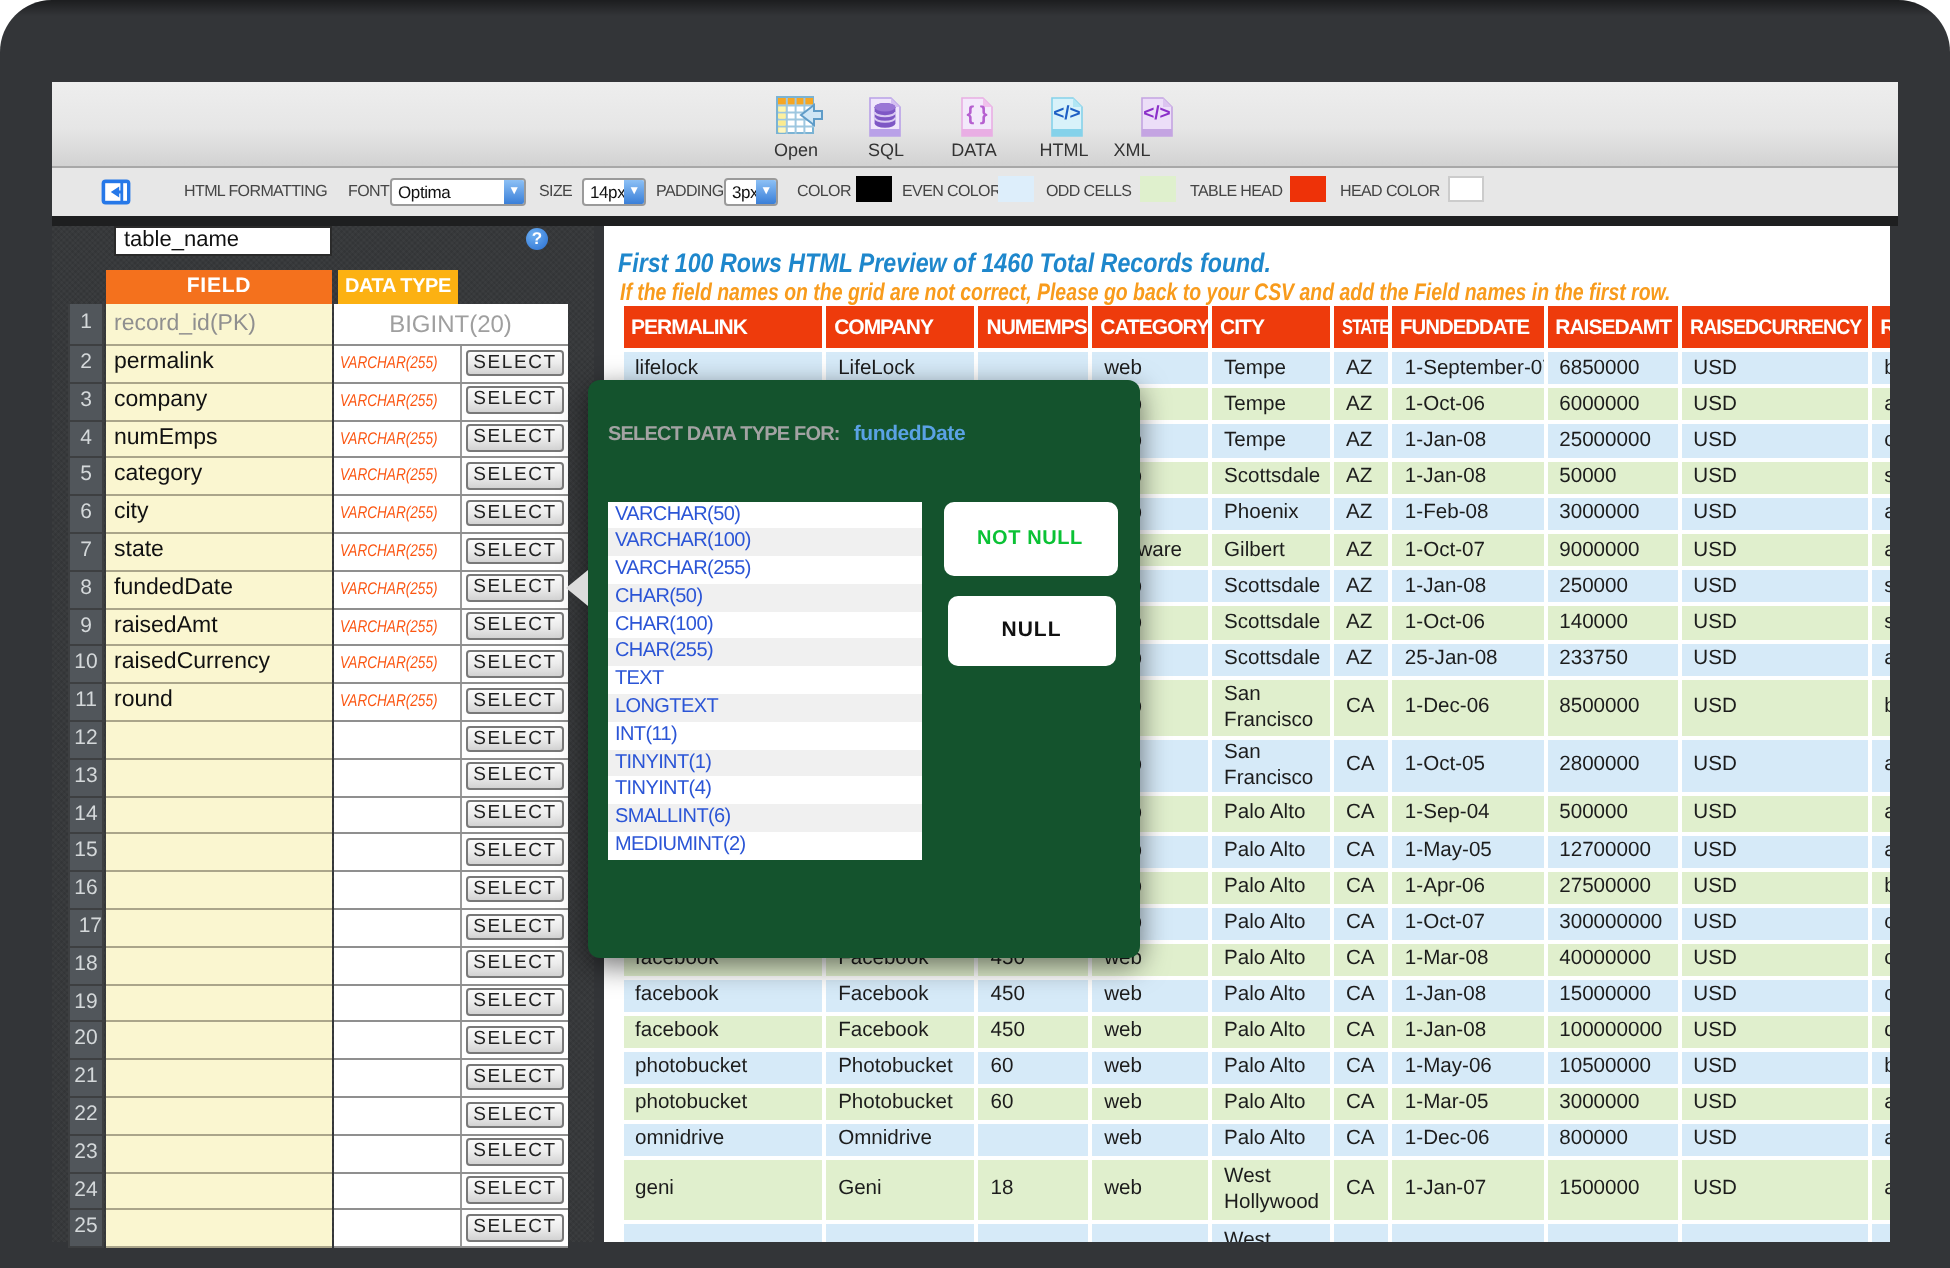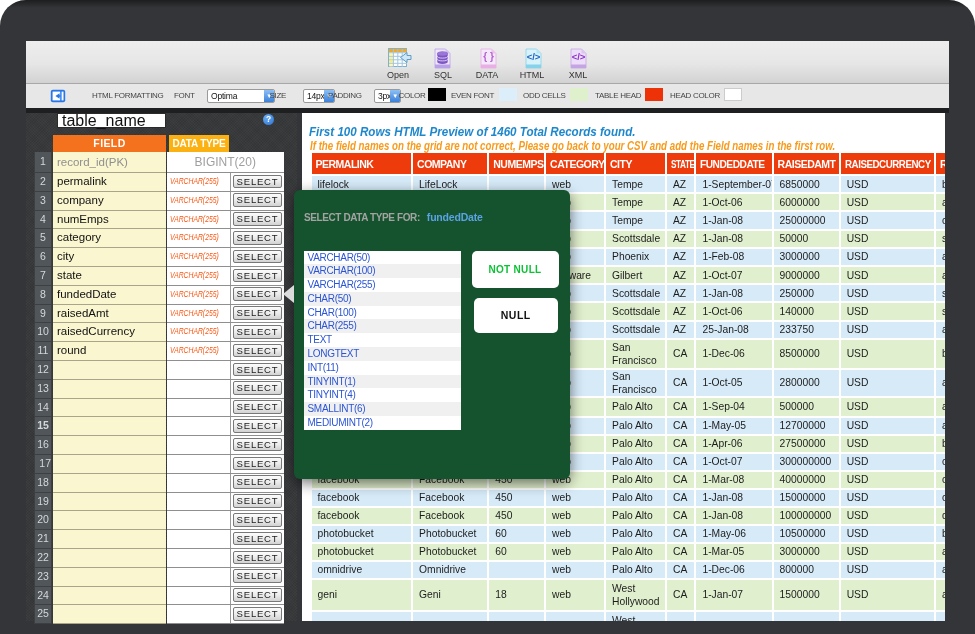--- a/index.html
+++ b/index.html
@@ -4,41 +4,41 @@
 * { margin:0; padding:0; box-sizing:border-box; }
 body { width:975px; height:634px; background:#fff; font-family:"Liberation Sans", sans-serif; position:relative; overflow:hidden; }
 #frame { position:absolute; left:0; top:0; width:975px; height:634px; background:#333538; border-radius:26px 26px 0 0; overflow:hidden; }
 #frame:before { content:""; position:absolute; left:0; top:0; right:0; height:8px; background:linear-gradient(180deg, rgba(0,0,0,.45), rgba(0,0,0,0)); border-radius:26px 26px 0 0; z-index:50;}
 .tex { background-image: repeating-linear-gradient(45deg, rgba(255,255,255,.02) 0 1px, rgba(0,0,0,0) 1px 2px), repeating-linear-gradient(-45deg, rgba(0,0,0,.07) 0 1px, rgba(0,0,0,0) 1px 2px); }
 #tb1 { position:absolute; left:26px; top:41px; width:923px; height:43px; background:linear-gradient(180deg,#eeeeee 0%,#e6e6e6 55%,#d2d2d2 100%); border-bottom:1px solid #a8a8a8; }
 #tb2 { position:absolute; left:26px; top:84px; width:923px; height:24px; background:#e7e7e7; }
 #band { position:absolute; left:26px; top:108px; width:923px; height:5px; background:#1e1f20; }
 .iconlab { position:absolute; top:70px; font-size:9px; color:#333; text-align:center; width:44px; }
 .t2lab { position:absolute; top:0; height:24px; line-height:24px; font-size:8px; color:#454545; letter-spacing:-.3px; white-space:nowrap; }
-.dd { position:absolute; top:5px; height:14px; background:#fff; border:1px solid #9a9a9a; border-radius:2px; font-size:8.5px; letter-spacing:-.2px; color:#111; line-height:12px; padding-left:3px;margin-left:12px; }
+.dd { position:absolute; top:5px; height:14px; background:#fff; border:1px solid #9a9a9a; border-radius:2px; font-size:8.5px; letter-spacing:-.2px; color:#111; line-height:12px; padding-left:3px; }
 .dd .btn { position:absolute; right:0; top:0; bottom:0; width:10px; background:linear-gradient(180deg,#8cc0f5,#3a7fd8); border-radius:0 1px 1px 0; color:#fff; font-size:6px; text-align:center; line-height:12px; }
 .swatch { position:absolute; top:3.5px; width:18px; height:13.5px; }
 #white { position:absolute; left:301.5px; top:113px; width:643.5px; height:508px; background:#fff; overflow:hidden; }
 #h1 { position:absolute; left:7px; top:11px; font-size:13.5px; font-weight:bold; font-style:italic; color:#1e87cc; white-space:nowrap; transform:scaleX(.86); transform-origin:left; }
 #h2 { position:absolute; left:8px; top:26px; font-size:12px; font-weight:bold; font-style:italic; color:#f89b1c; white-space:nowrap; transform:scaleX(.81); transform-origin:left; }
 #dtable { position:absolute; left:10px; top:40px; border-collapse:separate; border-spacing:0; table-layout:fixed; width:710px; }
 #dtable td, #dtable th { border-right:2px solid #fff; border-bottom:2px solid #fff; overflow:hidden; white-space:nowrap; }
 #dtable th { overflow:visible; }
 #dtable th span { display:inline-block; transform-origin:left center; }
 #dtable tr.t30 td, #dtable tr.t28 td, #dtable tr.t32 td { white-space:normal; }
 #dtable th { background:#ee3b0c; color:#fff; font-size:10.5px; text-align:left; padding-left:4px; letter-spacing:-.5px; height:23px; }
 #dtable td { font-size:10.3px; color:#1c1c1c; padding-left:6px; vertical-align:middle; line-height:13px; }
 tr.sr td { height:18.2px; }
 tr.mr td { height:18px; }
 tr.t30 td { height:30px; } tr.t28 td { height:28px; } tr.t20 td { height:20px; } tr.t32 td { height:32px; }
 tr.ev td { background:#d6eaf8; }
 tr.od td { background:#e0efcd; }
 
 .lp { position:absolute; }
-#tname { left:57px; top:113px; width:109px; height:15px; background:#fff; border:1px solid #2a2a2a; font-size:16px; color:#111; line-height:13px; padding-left:4px; }
+#tname { left:57px; top:113px; width:109px; height:15px; background:#fff; border:1px solid #2a2a2a; font-size:11px; color:#111; line-height:13px; padding-left:4px; }
 #qm { left:263px; top:114px; width:11px; height:11px; border-radius:50%; background:radial-gradient(circle at 35% 30%, #6db0f2, #2a6fd2); color:#fff; font-size:8.5px; font-weight:bold; text-align:center; line-height:11px; }
 #fieldhdr { left:53px; top:135px; width:113px; height:17px; background:#f4711d; color:#fff; font-weight:bold; font-size:10.5px; text-align:center; line-height:17px; letter-spacing:.4px; }
 #dthdr { left:169px; top:135px; width:60px; height:17px; background:#fcb112; color:#fff; font-weight:bold; font-size:10px; letter-spacing:-.2px; text-align:center; line-height:17px; }
 .num { position:absolute; left:34px; width:18px; background:#51565b; border:1px solid #3d3f41; border-top:none; color:#d4d8da; font-size:10.5px; text-align:center; }
 .fld { position:absolute; left:53px; width:113px; background:#faf6d0; border-bottom:1px solid #aaa58a; font-size:11.5px; color:#111; padding-left:4px; overflow:hidden; white-space:nowrap; }
 .wb { position:absolute; left:167px; width:116.5px; background:#fff; border-bottom:1px solid #8f8f8f; }
 .vc { position:absolute; left:3px; top:0; bottom:0; font-size:8.5px; font-style:italic; color:#fb5612; transform:scaleX(.8); transform-origin:left; white-space:nowrap; }
 .vline { position:absolute; left:62.5px; top:0; bottom:0; width:1.5px; background:#9a9a9a; }
 .selbtn { position:absolute; left:66px; right:1.5px; top:1.5px; bottom:2.5px; background:linear-gradient(180deg,#fcfcfc,#ececec 50%,#d2d2d2); border:1px solid #787878; border-radius:2px; font-size:9.5px; color:#222; letter-spacing:.8px; text-align:center; }
 
@@ -108,38 +108,38 @@
 <svg style="position:absolute;left:570px;top:48px;z-index:2" width="17" height="21" viewBox="0 0 17 21">
 <path d="M1 1 h10.5 l4.5 4.5 V20 H1 Z" fill="#ecdef8" stroke="#c4a4e2" stroke-width="0.8"></path>
 <path d="M1 16.5 h15 V20 H1 Z" fill="#c4a4e2"></path>
 <path d="M11.5 1 l4.5 4.5 h-4.5 Z" fill="#dcc4f0"></path>
 <text x="8.5" y="11.5" font-size="9.5" font-weight="bold" fill="#8b2fc9" text-anchor="middle" font-family="Liberation Sans">&lt;/&gt;</text>
     </svg>
 <div class="iconlab" style="left:376px">Open</div>
 <div class="iconlab" style="left:421px">SQL</div>
 <div class="iconlab" style="left:465px">DATA</div>
 <div class="iconlab" style="left:510px">HTML</div>
-<div class="iconlab" style="left:556px">XML</div>
+<div class="iconlab" style="left:544px">XML</div>
 <div id="tb2">
 <svg style="position:absolute;left:24px;top:4.5px" width="16" height="14" viewBox="0 0 16 14">
 <rect x="0.8" y="0.8" width="14.4" height="12.4" rx="2" fill="#2678e8"></rect>
 <rect x="2.6" y="2.6" width="7.6" height="8.8" fill="#fff"></rect>
 <rect x="11.6" y="2.6" width="1.9" height="8.8" fill="#fff"></rect>
 <path d="M9.6 4.2 v2 h1 v1.6 h-1 v2 L5.4 7 Z" fill="#2678e8"></path>
 </svg>
 <div class="t2lab" style="left:66px">HTML FORMATTING</div>
 <div class="t2lab" style="left:148px">FONT</div>
 <div class="dd" style="left:169px;width:68px;">Optima<div class="btn">▼</div></div>
 <div class="t2lab" style="left:243.5px">SIZE</div>
 <div class="dd" style="left:265px;width:32px;">14px<div class="btn">▼</div></div>
 <div class="t2lab" style="left:302px">PADDING</div>
 <div class="dd" style="left:336px;width:27px;">3px<div class="btn">▼</div></div>
 <div class="t2lab" style="left:372.5px">COLOR</div>
 <div class="swatch" style="left:402px;background:#000;"></div>
-<div class="t2lab" style="left:425px">EVEN FONT</div>
+<div class="t2lab" style="left:425px">EVEN COLOR</div>
 <div class="swatch" style="left:473px;background:#ddeefb;"></div>
 <div class="t2lab" style="left:497px">ODD CELLS</div>
 <div class="swatch" style="left:544px;background:#dff0cd;"></div>
 <div class="t2lab" style="left:569px">TABLE HEAD</div>
 <div class="swatch" style="left:619px;background:#ee3208;"></div>
 <div class="t2lab" style="left:644px">HEAD COLOR</div>
 <div class="swatch" style="left:698px;background:#fff;border:1px solid #ccc;"></div>
 </div>
 <div id="band"></div>
 <div id="white">
@@ -539,21 +539,21 @@
 <div class="wb" style="top:379.8px;height:18.8px;">
       <div class="vline"></div>
       <div class="selbtn" style="line-height:11.8px;">SELECT</div>
     </div>
 <div class="num" style="top:398.6px;height:18.8px;line-height:16.8px;">14</div>
 <div class="fld" style="top:398.6px;height:18.8px;line-height:17.8px;color:#111;"></div>
 <div class="wb" style="top:398.6px;height:18.8px;">
       <div class="vline"></div>
       <div class="selbtn" style="line-height:11.8px;">SELECT</div>
     </div>
-<div class="num" style="top:417.4px;height:18.8px;line-height:16.8px;font-weight:bold;">15</div>
+<div class="num" style="top:417.4px;height:18.8px;line-height:16.8px;">15</div>
 <div class="fld" style="top:417.4px;height:18.8px;line-height:17.8px;color:#111;"></div>
 <div class="wb" style="top:417.4px;height:18.8px;">
       <div class="vline"></div>
       <div class="selbtn" style="line-height:11.8px;">SELECT</div>
     </div>
 <div class="num" style="top:436.2px;height:18.8px;line-height:16.8px;">16</div>
 <div class="fld" style="top:436.2px;height:18.8px;line-height:17.8px;color:#111;"></div>
 <div class="wb" style="top:436.2px;height:18.8px;">
       <div class="vline"></div>
       <div class="selbtn" style="line-height:11.8px;">SELECT</div>

